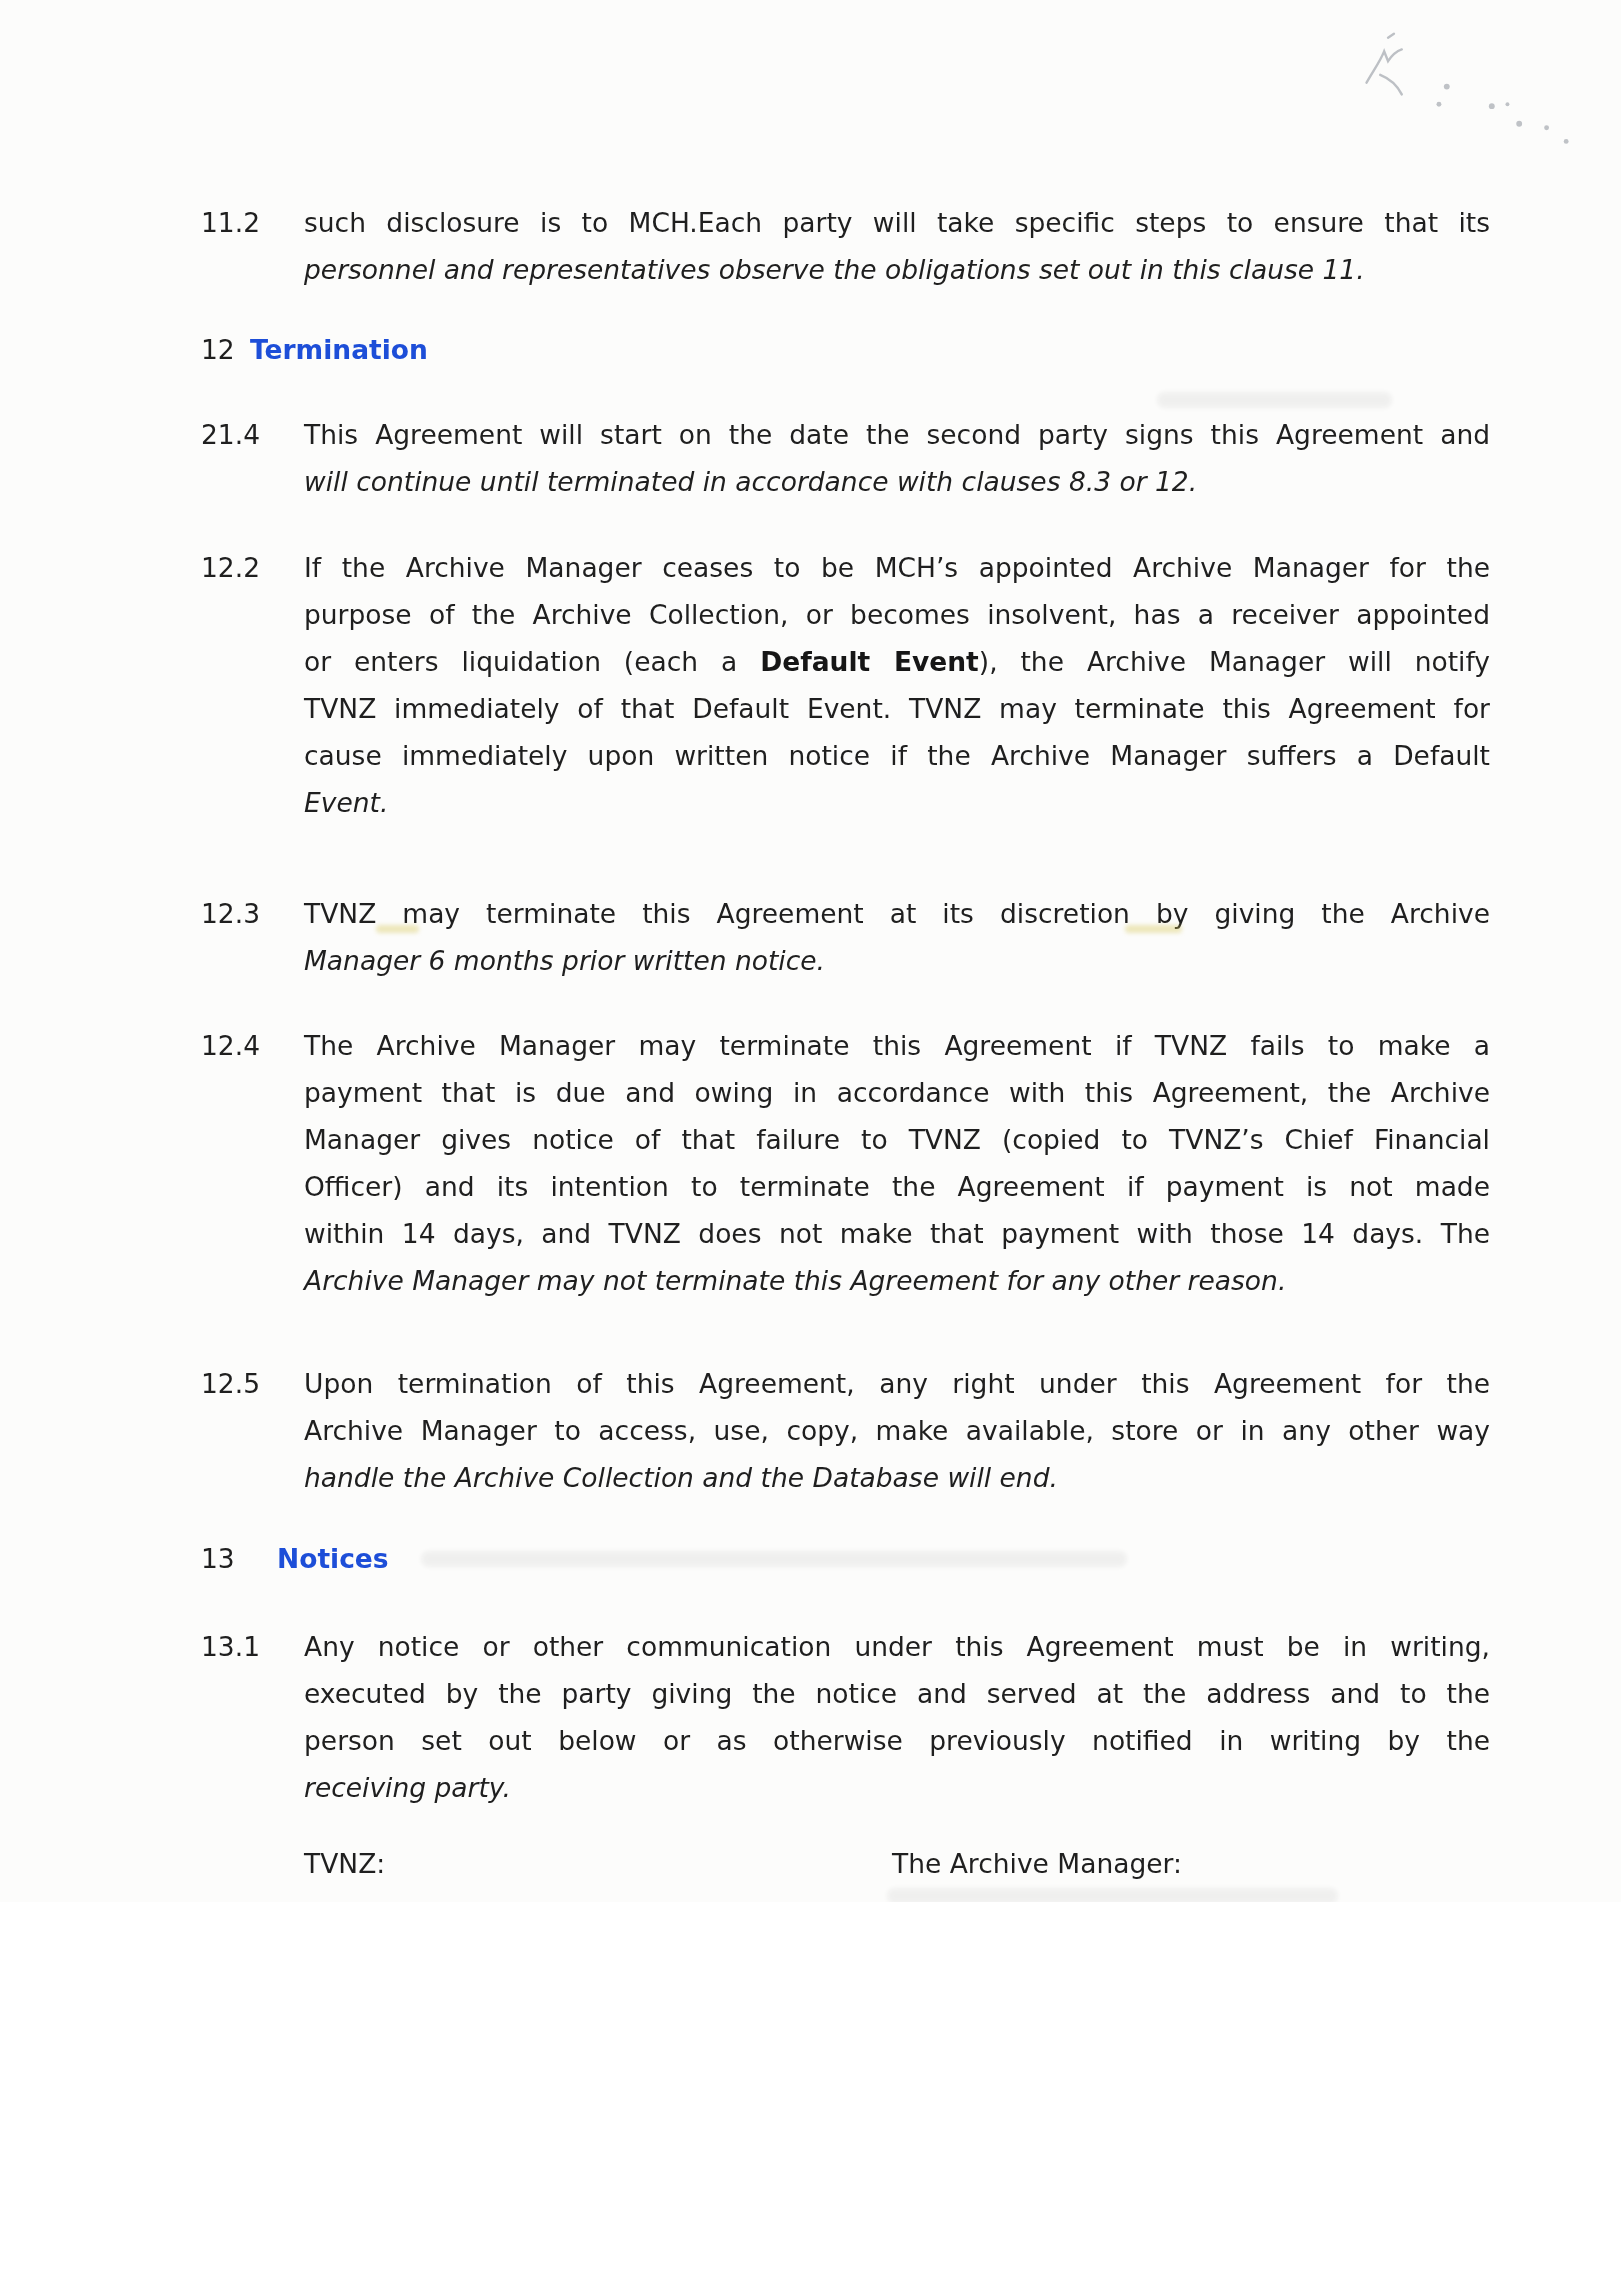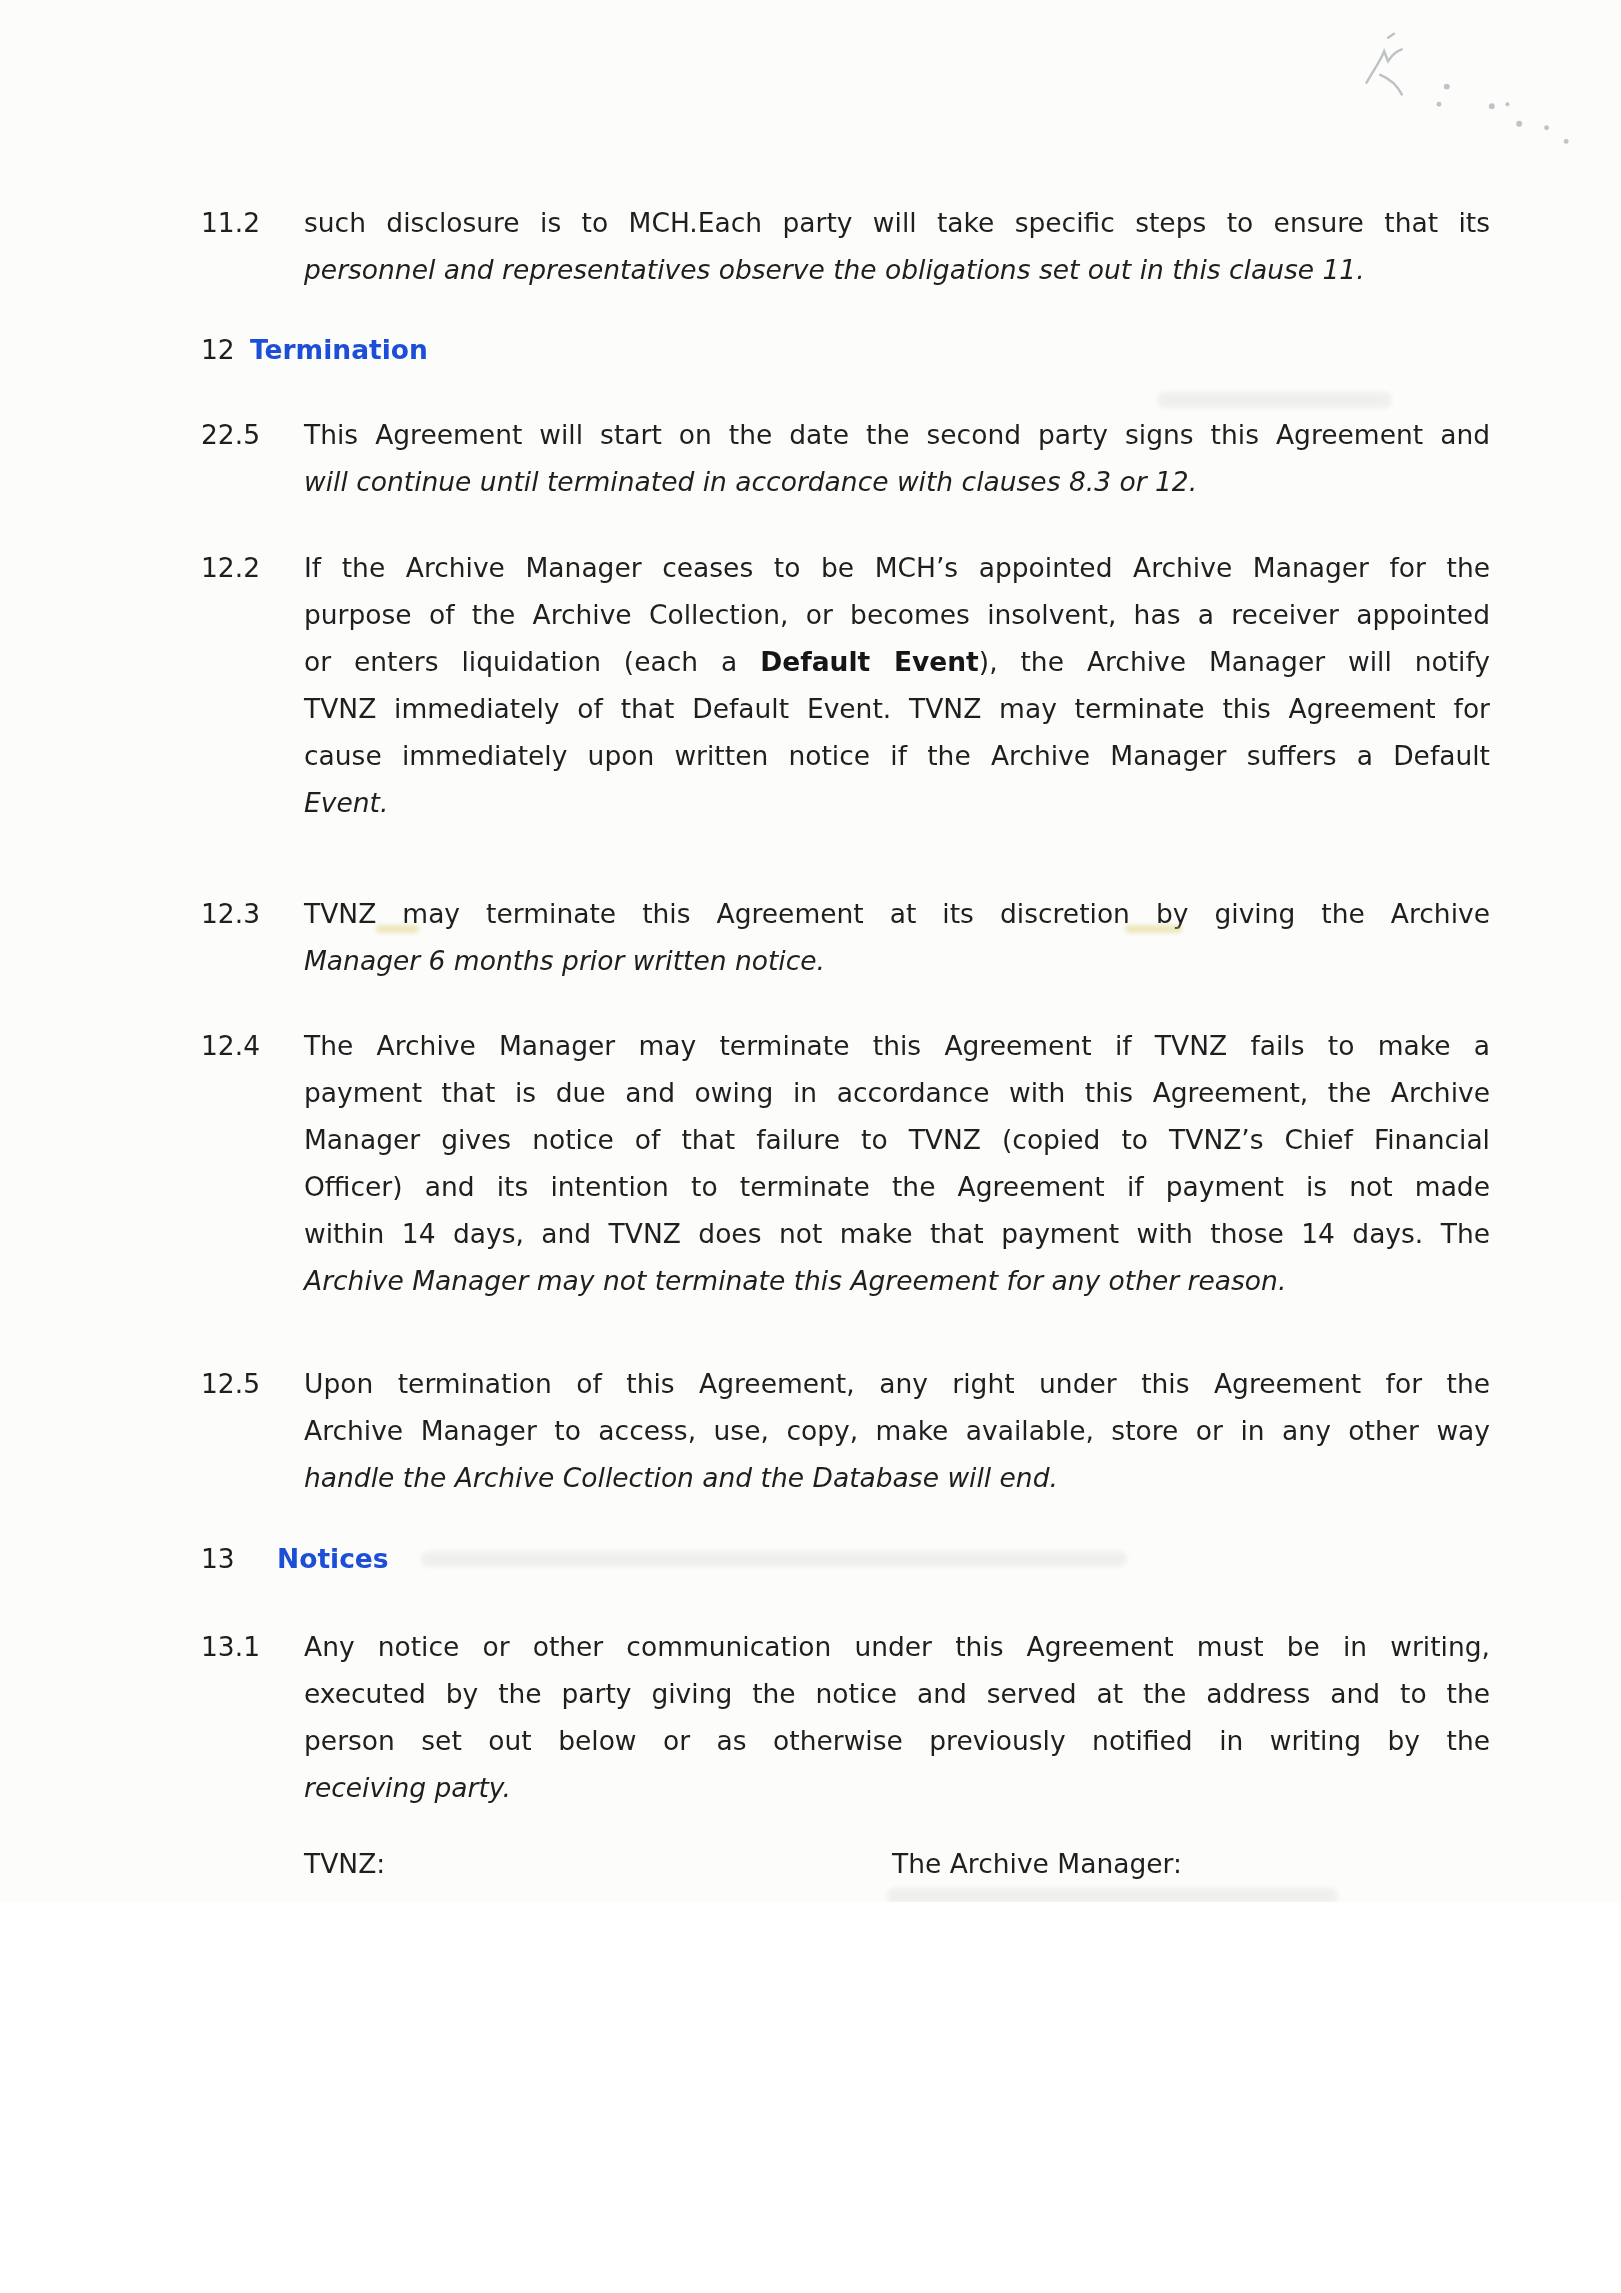--- a/index.html
+++ b/index.html
@@ -67,21 +67,21 @@
   <div id="doc-blocks">
       <div class="clause" style="margin-top: 199px;">
         <div class="num">11.2</div>
         <div class="body">
           <div class="line"><span>such disclosure is to MCH.Each party will take specific steps to ensure that its</span></div>
           <div class="line last"><span>personnel and representatives observe the obligations set out in this clause 11.</span></div>
         </div>
       </div>
       <div class="heading h12" style="margin-top: 33px;"><span class="num">12</span><span class="title">Termination</span></div>
       <div class="clause" style="margin-top: 38px;">
-        <div class="num">22.5</div>
+        <div class="num">21.4</div>
         <div class="body">
           <div class="line"><span>This Agreement will start on the date the second party signs this Agreement and</span></div>
           <div class="line last"><span>will continue until terminated in accordance with clauses 8.3 or 12.</span></div>
         </div>
       </div>
       <div class="clause" style="margin-top: 39px;">
         <div class="num">12.2</div>
         <div class="body">
           <div class="line"><span>If the Archive Manager ceases to be MCH’s appointed Archive Manager for the</span></div>
           <div class="line"><span>purpose of the Archive Collection, or becomes insolvent, has a receiver appointed</span></div>

